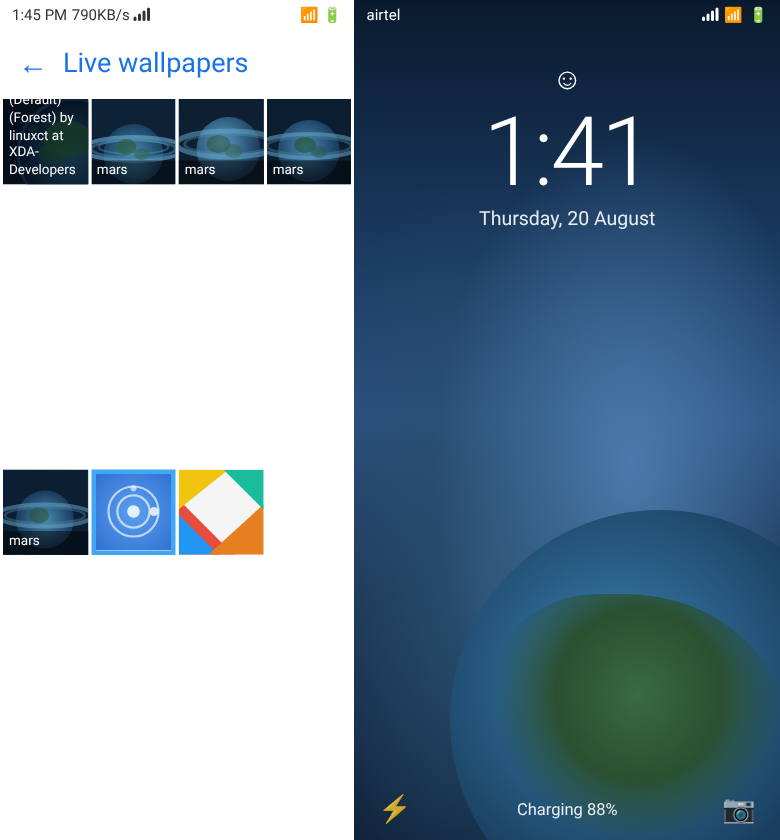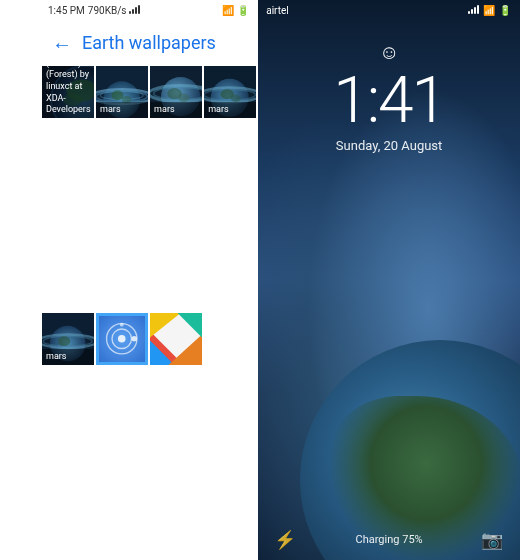--- a/index.html
+++ b/index.html
@@ -12,21 +12,20 @@
     }
 
     
     .left-panel {
       width: 260px;
       height: 560px;
       background: #fff;
       display: flex;
       flex-direction: column;
       overflow: hidden;
-      margin-left: 40px;
     }
 
     .status-bar {
       height: 20px;
       background: #fff;
       display: flex;
       align-items: center;
       justify-content: space-between;
       padding: 0 8px;
       font-size: 10px;
@@ -269,21 +268,21 @@
       </span>
     </div>
     <div class="status-right">
       <span>📶</span>
       <span style="font-size:10px">🔋</span>
     </div>
   </div>
 
   <div class="header">
     <span class="back-arrow">←</span>
-    <span class="header-title">Earth wallpapers</span>
+    <span class="header-title">Live wallpapers</span>
   </div>
 
   <div class="wallpaper-grid">
 
     <div class="grid-item">
       <div class="thumb-earth">
         <svg width="100%" height="100%" viewBox="0 0 85 85" preserveAspectRatio="xMidYMid slice">
           <defs>
             <radialGradient id="earthGrad" cx="50%" cy="50%" r="50%">
               <stop offset="0%" stop-color="#2a608a"></stop>
@@ -452,22 +451,22 @@
         </div>
       </span>
       <span style="font-size:10px; color:#fff;">📶</span>
       <span style="font-size:10px; color:#fff;">🔋</span>
     </div>
   </div>
 
   <div class="lockscreen-content">
     <div class="smiley">☺</div>
     <div class="lock-time">1:41</div>
-    <div class="lock-date">Sunday, 20 August</div>
+    <div class="lock-date">Thursday, 20 August</div>
   </div>
 
   <div class="lockscreen-bottom">
     <span class="bottom-icon">⚡</span>
-    <span class="charging-text">Charging 75%</span>
+    <span class="charging-text">Charging 88%</span>
     <span class="bottom-icon">📷</span>
   </div>
 
 </div>
 
 </body></html>

